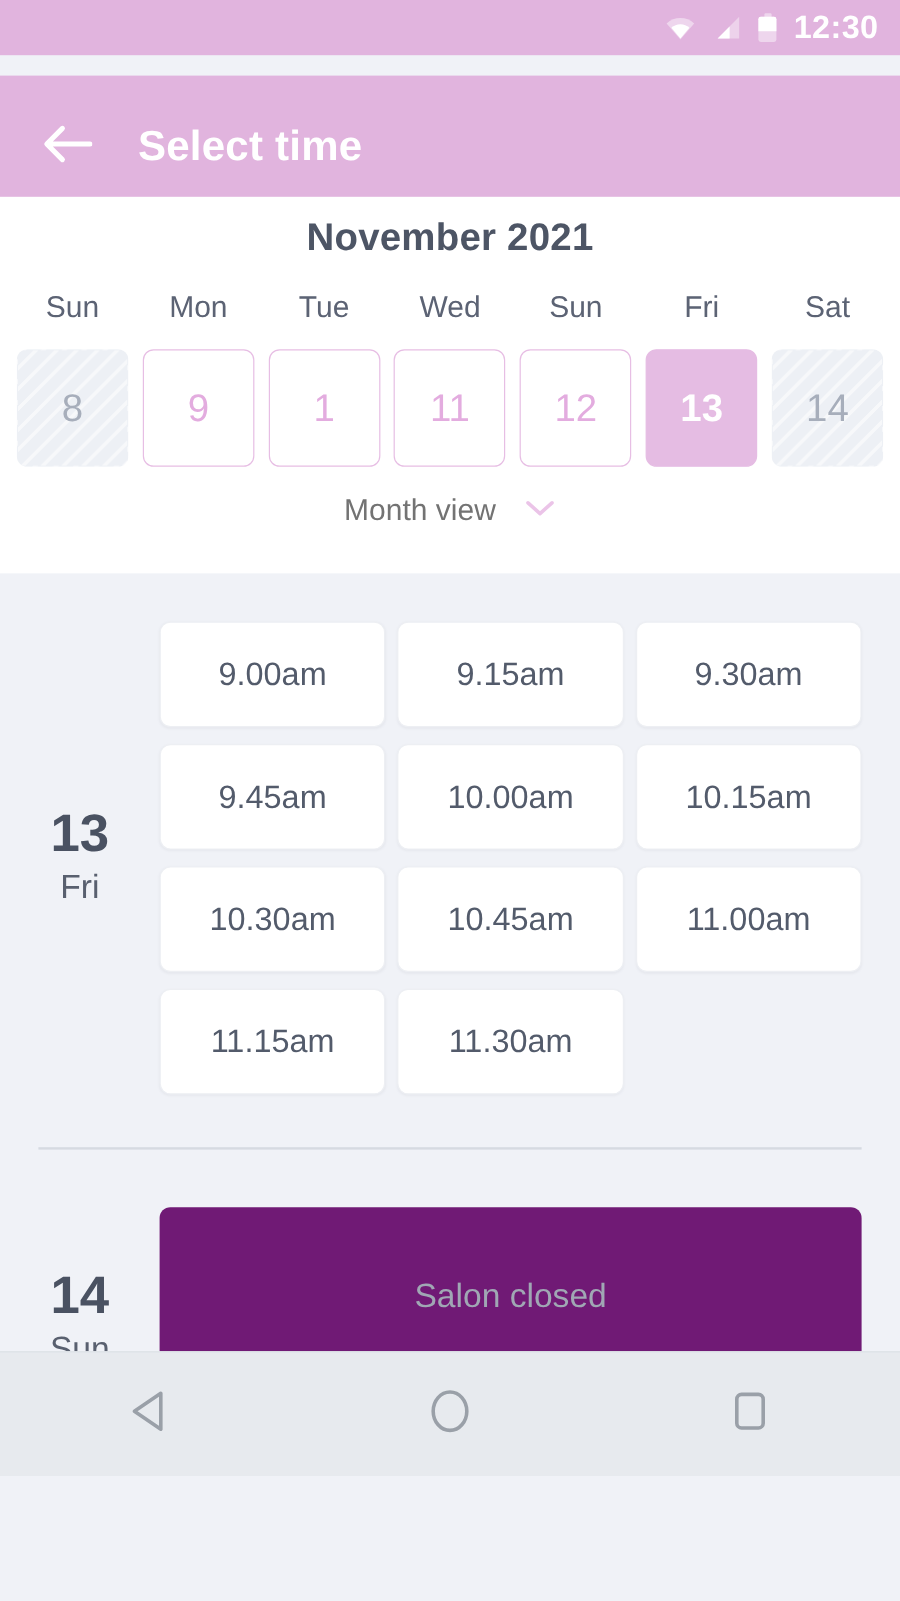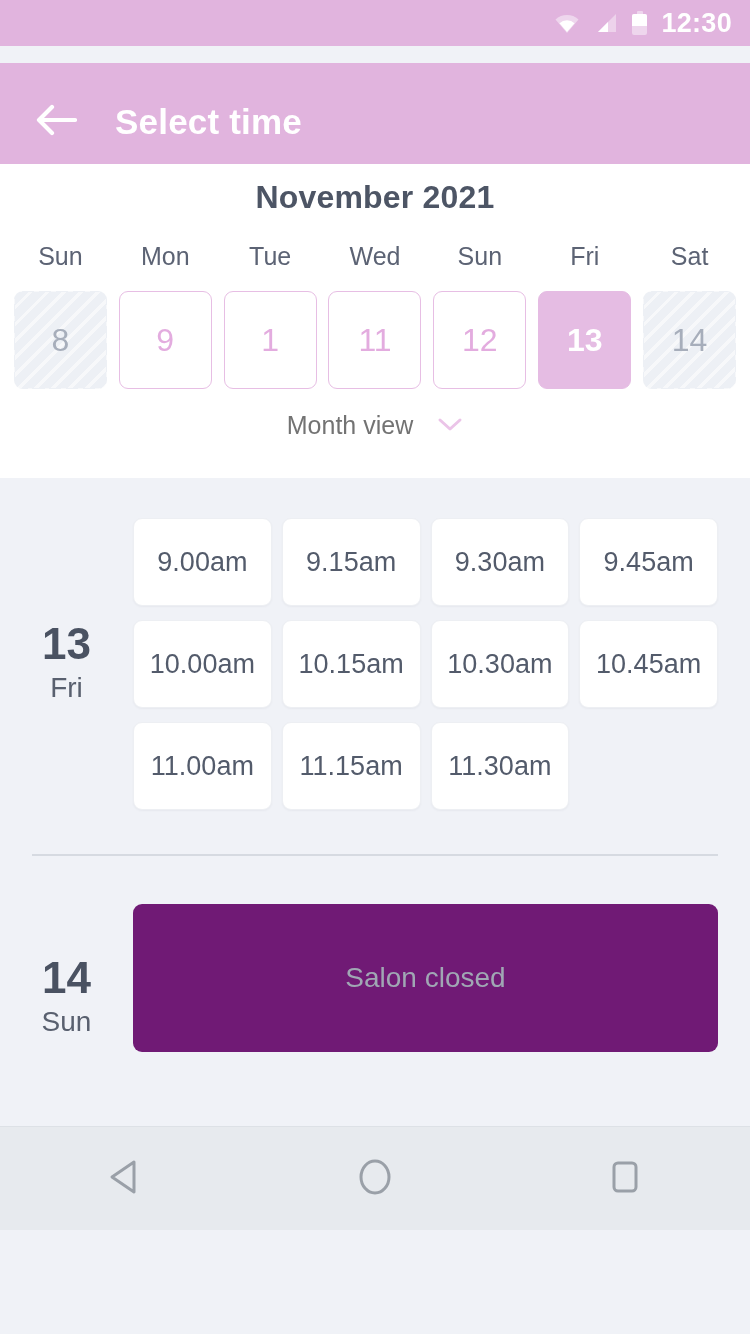--- a/index.html
+++ b/index.html
@@ -108,21 +108,21 @@
   }
   .day-block { display:flex; padding-left:0; }
   .day-label {
     width:133px; flex:0 0 133px;
     display:flex; flex-direction:column; align-items:center;
     justify-content:center; padding-top:36px;
   }
   .day-num  { color:#4A5262; font-size:44px; font-weight:bold; line-height:1; }
   .day-name { color:#59606F; font-size:28px; margin-top:8px; line-height:1; }
   .slot-grid {
-    flex:1; display:grid; grid-template-columns:repeat(4,1fr);
+    flex:1; display:grid; grid-template-columns:repeat(3,1fr);
     gap:14px 10px; padding:40px 32px 0 0;
   }
   .slot {
     background:#ffffff; border:1px solid #EDEFF3; border-radius:9px;
     height:88px; display:flex; align-items:center; justify-content:center;
     color:#535B6B; font-size:27px;
     box-shadow:0 1px 2px rgba(80,90,110,0.06);
     cursor:pointer;
   }
   .divider {

